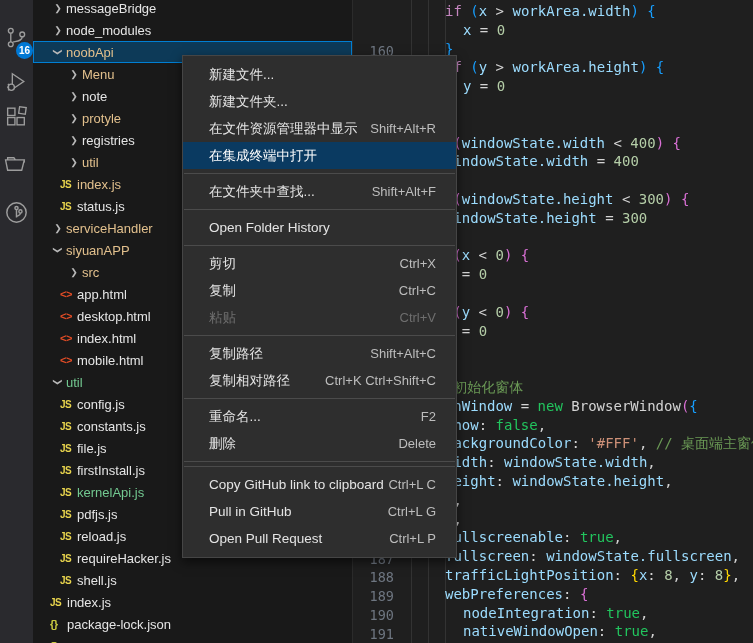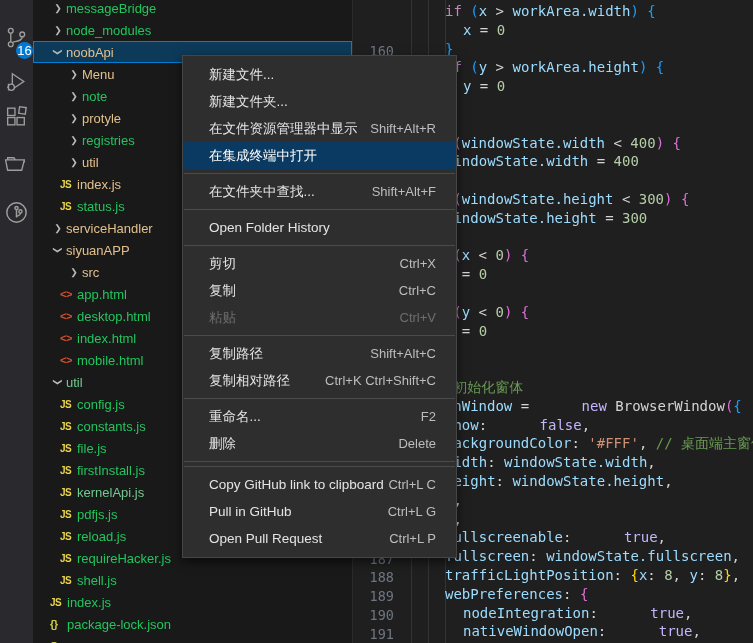--- a/index.html
+++ b/index.html
@@ -5,44 +5,44 @@
   * { margin:0; padding:0; box-sizing:border-box; }
   html,body { width:753px; height:643px; overflow:hidden; background:#1e1e1e;
     font-family:"Liberation Sans", sans-serif; }
   #app { position:relative; width:753px; height:643px; overflow:hidden; }
 
   
   #activitybar { position:absolute; left:0; top:0; width:33px; height:643px; background:#2a2a2e; }
   .act-item { position:absolute; left:0; width:33px; height:30px; display:flex; align-items:center; justify-content:center; cursor:pointer; }
   .act-item svg { stroke:#9d9d9d; fill:none; stroke-width:1.3; }
   .act-badge { position:absolute; right:0px; bottom:-7px; min-width:17px; height:17px; border-radius:9px;
-    background:#0078d4; color:#fff; font-size:13px; display:flex; align-items:center; justify-content:center; font-weight:normal;margin-left:11px; }
+    background:#0078d4; color:#fff; font-size:10px; display:flex; align-items:center; justify-content:center; font-weight:bold;margin-left:11px; }
 
   
   #sidebar { position:absolute; left:33px; top:0; width:319px; height:643px; background:#191919; overflow:hidden; }
   .tree-row { position:relative; height:22px; display:flex; align-items:center; font-size:13px; color:#cccccc; cursor:pointer; white-space:nowrap; }
   .tree-row.sel { background:#0d3a58; outline:1px solid #007fd4; outline-offset:-1px; }
   .tree-row .twisty { width:16px; font-size:9px; color:#b8b8b8; display:inline-flex; justify-content:center; flex:none; }
   .twisty.collapsed::before { content:"❯"; }
   .twisty.expanded::before { content:"❯"; display:inline-block; transform:rotate(90deg); }
   .fico { width:17px; flex:none; font-weight:bold; font-size:10px; letter-spacing:-0.5px; }
   .fico.js { color:#e8d44d; }
   .fico.html { color:#e44d26; font-size:11px; }
   .fico.json { color:#cbcb41; font-size:11px; }
-  .c-gold { color:#e2c08d; } .c-green { color:#73c991; } .c-def { color:#22c55e; }
+  .c-gold { color:#e2c08d; } .c-green { color:#73c991; } .c-def { color:#e5e5e5; }
 
   
   #editor { position:absolute; left:352px; top:0; width:401px; height:643px; background:#1f1f1f; overflow:hidden; border-left:1px solid #2b2b2b; }
   #lines { position:absolute; left:0; top:2px; width:100%; }
   .eline { position:relative; height:18.8px; line-height:18.8px; font-family:"DejaVu Sans Mono", monospace; font-size:14px; white-space:pre; }
   .eline .gut { position:absolute; left:0; top:0; width:41px; text-align:right; color:#6e7681; font-size:13.5px;margin-top:40px; }
   .eline .gut.active { color:#c6c6c6; }
   .eline .code { position:absolute; top:0; white-space:pre; }
   .guide { position:absolute; top:0; width:1px; height:643px; background:#333333; }
-  .tk-kw { color:#c586c0; } .tk-kw2 { color:#c4b5fd;margin-left:44px; } .tk-var { color:#9cdcfe; }
+  .tk-kw { color:#c586c0; } .tk-kw2 { color:#22c55e; } .tk-var { color:#9cdcfe; }
   .tk-num { color:#b5cea8; } .tk-str { color:#ce9178; } .tk-com { color:#6a9955; }
   .tk-plain { color:#d4d4d4; }
   .tk-b1 { color:#ffd700; } .tk-b2 { color:#da70d6; } .tk-b3 { color:#179fff; }
 
   
   #ctxmenu { position:absolute; left:182px; top:55px; width:275px; background:#2e2e2e;
     border:1px solid #454545; box-shadow:0 4px 10px rgba(0,0,0,0.55); padding:5px 0; z-index:50; }
   .menu-sep { height:1px; background:#4b4b4b; margin:4px 1px; }
   .menu-item { height:27px; display:flex; align-items:center; justify-content:space-between;
     padding:0 20px 0 26px; font-size:13.5px; color:#e4e4e4; cursor:pointer; }

